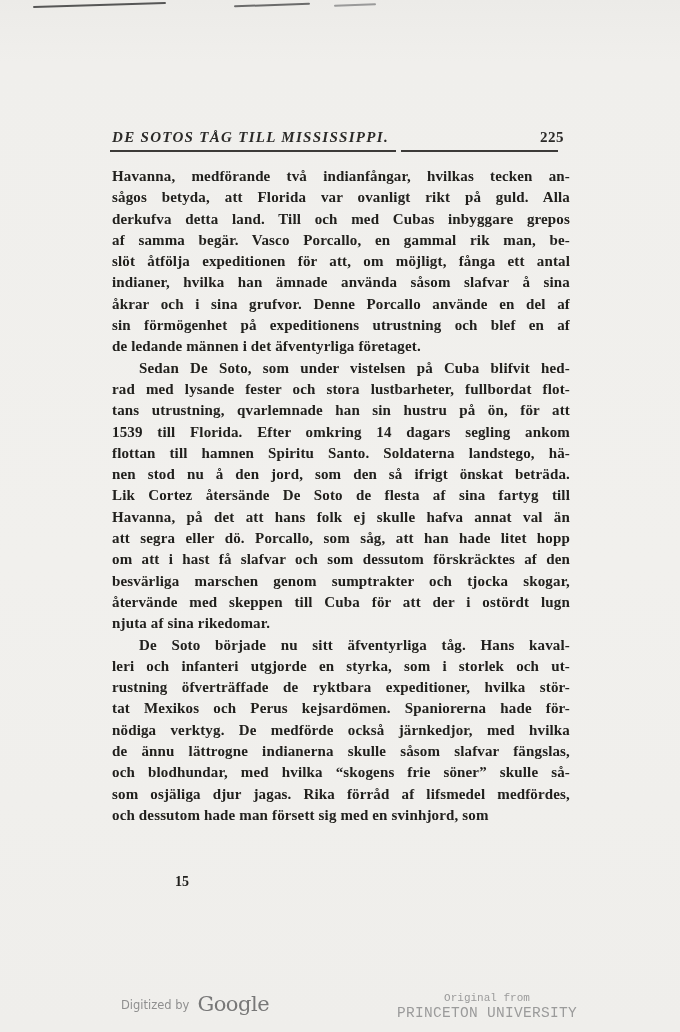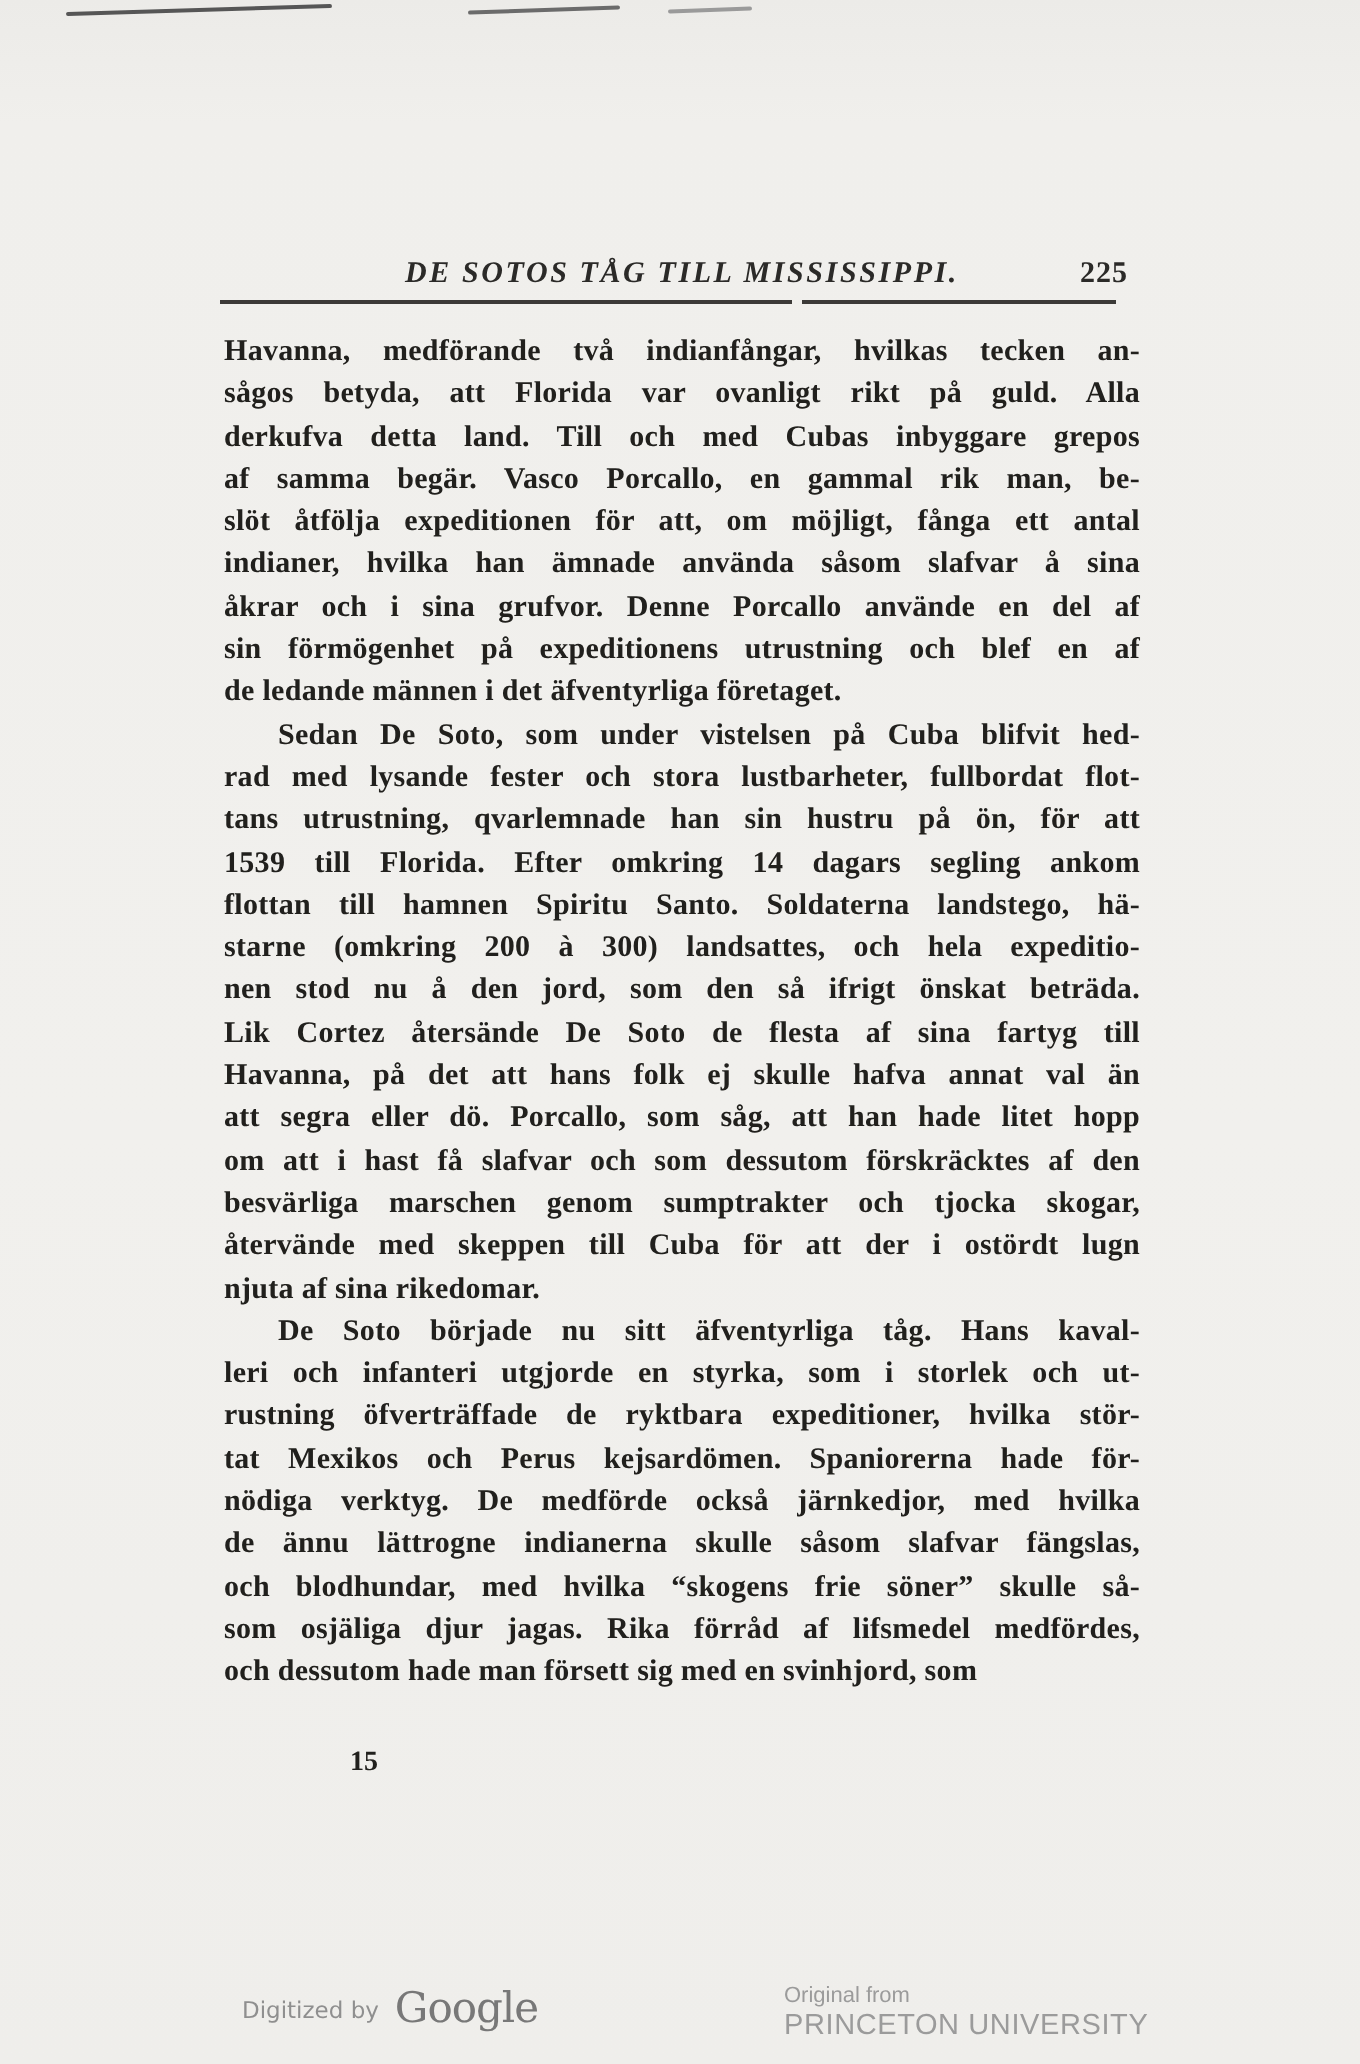--- a/index.html
+++ b/index.html
@@ -16,21 +16,21 @@
   }
   
   .artifact{position:absolute;border-radius:2px;}
   .a1{left:33px;top:4px;width:133px;height:2px;background:#565656;transform:rotate(-1.7deg);}
   .a2{left:234px;top:4px;width:76px;height:2px;background:#6b6b6b;transform:rotate(-2deg);}
   .a3{left:334px;top:4px;width:42px;height:1.5px;background:#9a9a9a;transform:rotate(-2deg);}
 
   .running-head{
     position:absolute;left:112px;top:129px;width:458px;height:18px;
     font-style:italic;font-weight:bold;font-size:15px;letter-spacing:1.3px;
-    color:#2b2a28;text-align:center;
+    color:#2b2a28;text-align:left;
   }
   .running-head .pagenum{
     position:absolute;right:6px;top:0;
     font-style:normal;letter-spacing:0.5px;font-weight:bold;font-size:15px;color:#2b2a28;
   }
   .rule{position:absolute;left:110px;top:150px;width:448px;display:flex;gap:5px;}
   .rule span{display:block;height:2px;background:#3c3a38;}
   .rule .rule-l{width:286px;}
   .rule .rule-r{flex:1;}
 
@@ -53,22 +53,22 @@
   }
   .dig-label{
     font-family:"DejaVu Sans", sans-serif;
     font-size:11.5px;color:#8f8f8f;
   }
   .google-logo{
     font-family:"DejaVu Serif", serif;
     font-size:21px;color:#787878;letter-spacing:-0.5px;line-height:1;
   }
   .footer-original{
-    position:absolute;left:392px;top:992px;width:190px;text-align:left;
-    font-family:Liberation Sans, sans-serif;color:#9b9b9b;
+    position:absolute;left:392px;top:992px;width:190px;text-align:center;
+    font-family:Liberation Mono, monospace;color:#9b9b9b;
   }
   .orig-label{font-size:11px;display:block;}
   .inst{font-size:14.5px;letter-spacing:0.3px;display:block;margin-top:1px;}
 </style>
 </head>
 <body>
 
 <div class="page">
 
   <div class="artifact a1"></div>
@@ -93,21 +93,20 @@
       <div class="line">slöt åtfölja expeditionen för att, om möjligt, fånga ett antal</div>
       <div class="line">indianer, hvilka han ämnade använda såsom slafvar å sina</div>
       <div class="line">åkrar och i sina grufvor. Denne Porcallo använde en del af</div>
       <div class="line">sin förmögenhet på expeditionens utrustning och blef en af</div>
       <div class="line para-end">de ledande männen i det äfventyrliga företaget.</div>
       <div class="line indent">Sedan De Soto, som under vistelsen på Cuba blifvit hed-</div>
       <div class="line">rad med lysande fester och stora lustbarheter, fullbordat flot-</div>
       <div class="line">tans utrustning, qvarlemnade han sin hustru på ön, för att</div>
       <div class="line">1539 till Florida. Efter omkring 14 dagars segling ankom</div>
       <div class="line">flottan till hamnen Spiritu Santo. Soldaterna landstego, hä-</div>
-      <div class="line">starne (omkring 200 à 300) landsattes, och hela expeditio-</div>
       <div class="line">nen stod nu å den jord, som den så ifrigt önskat beträda.</div>
       <div class="line">Lik Cortez återsände De Soto de flesta af sina fartyg till</div>
       <div class="line">Havanna, på det att hans folk ej skulle hafva annat val än</div>
       <div class="line">att segra eller dö. Porcallo, som såg, att han hade litet hopp</div>
       <div class="line">om att i hast få slafvar och som dessutom förskräcktes af den</div>
       <div class="line">besvärliga marschen genom sumptrakter och tjocka skogar,</div>
       <div class="line">återvände med skeppen till Cuba för att der i ostördt lugn</div>
       <div class="line para-end">njuta af sina rikedomar.</div>
       <div class="line indent">De Soto började nu sitt äfventyrliga tåg. Hans kaval-</div>
       <div class="line">leri och infanteri utgjorde en styrka, som i storlek och ut-</div>

